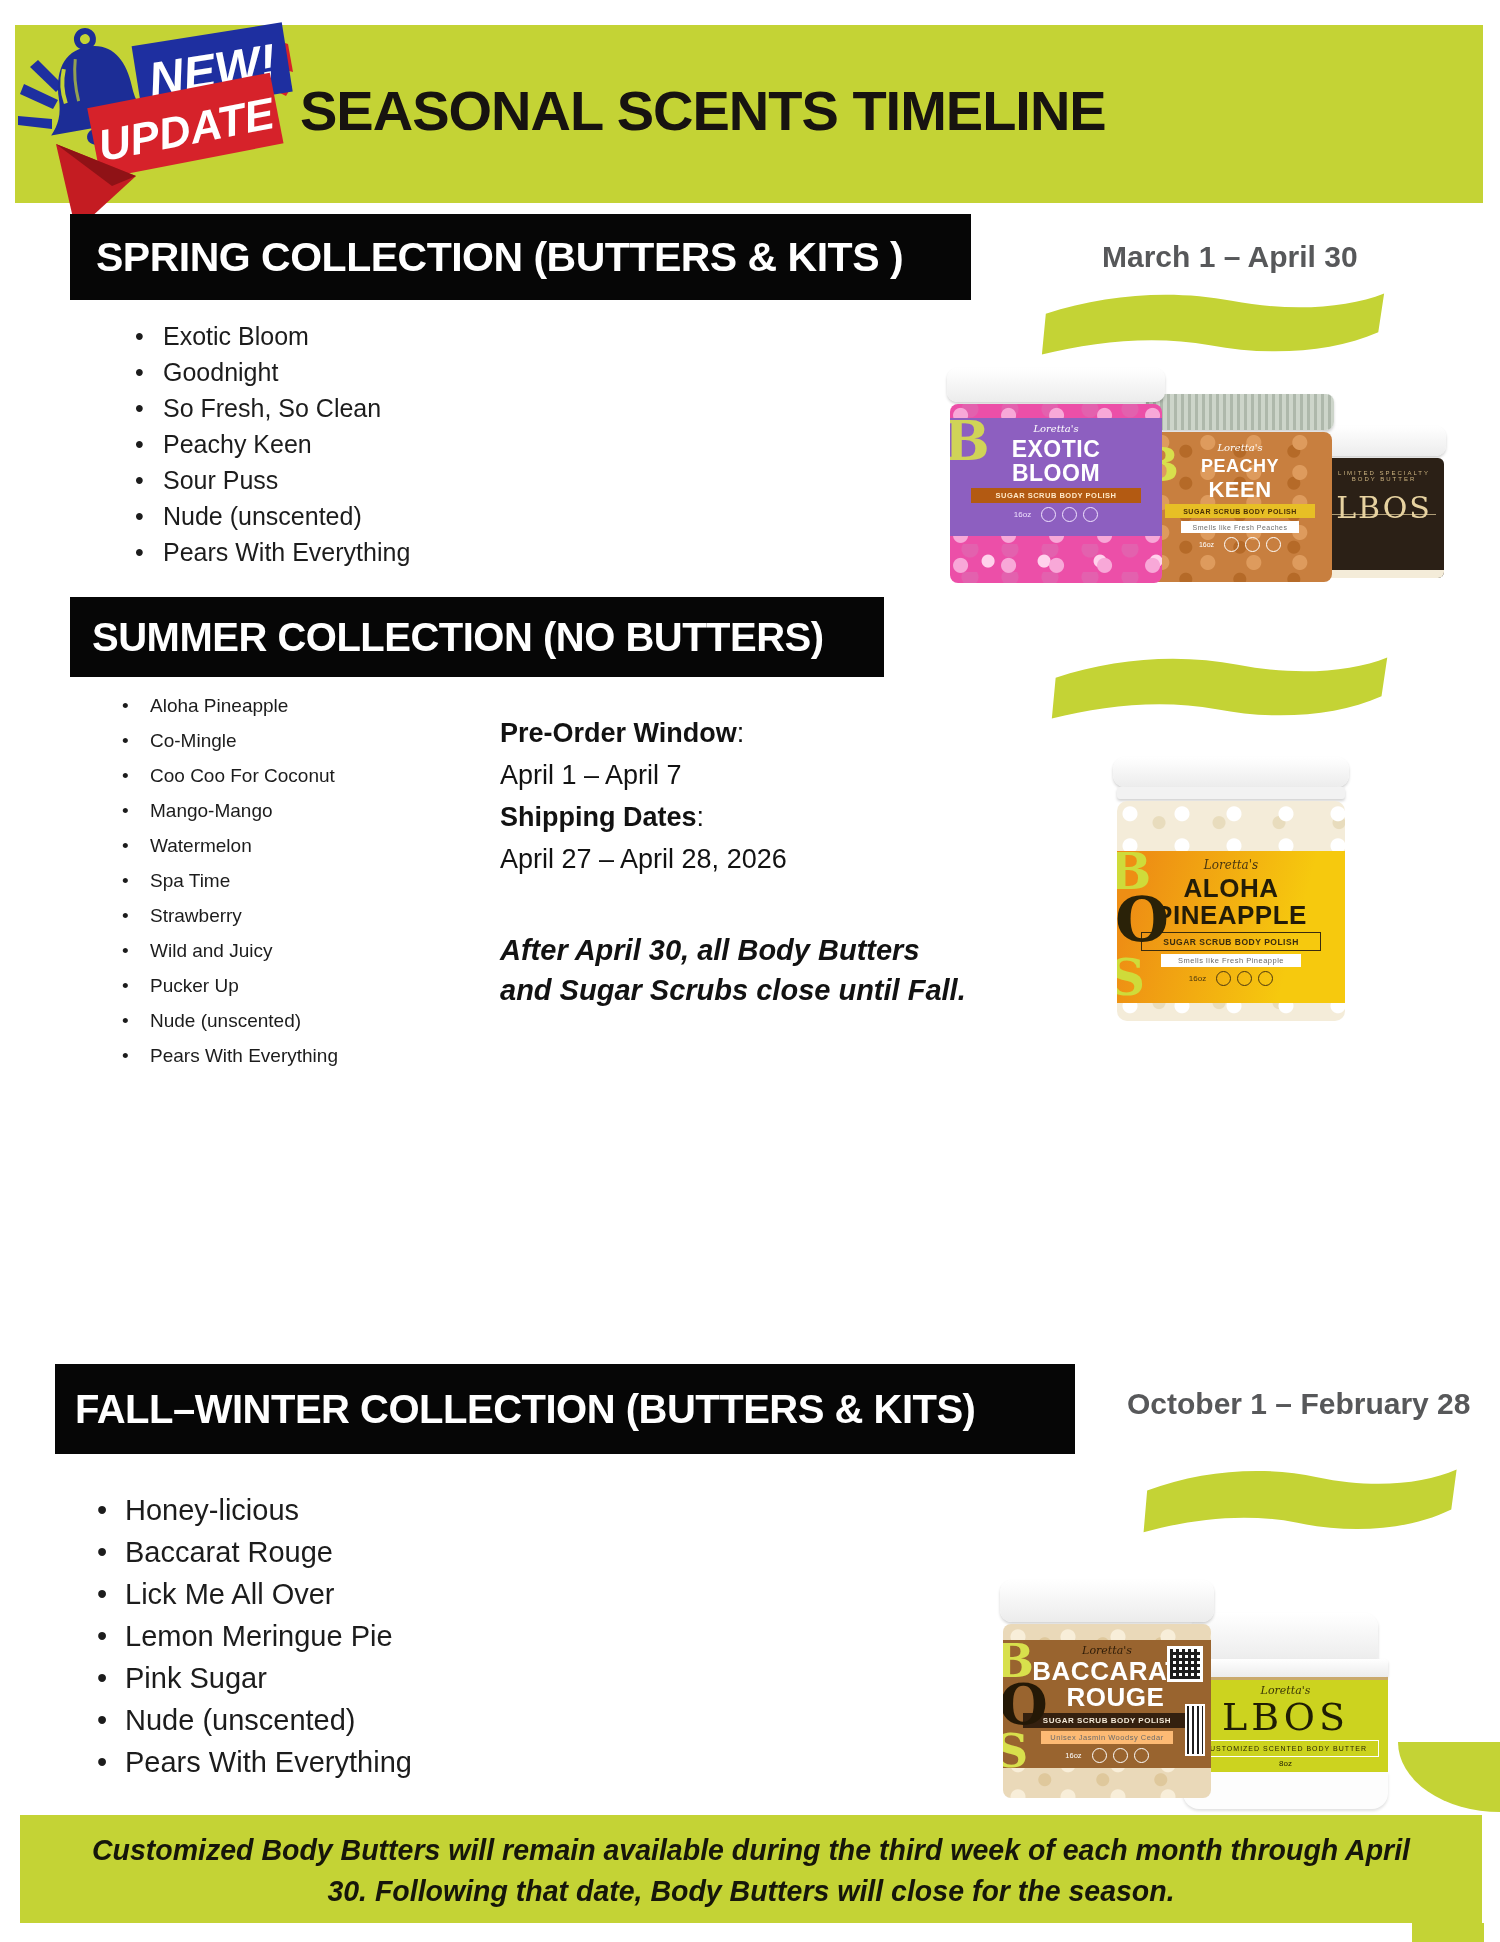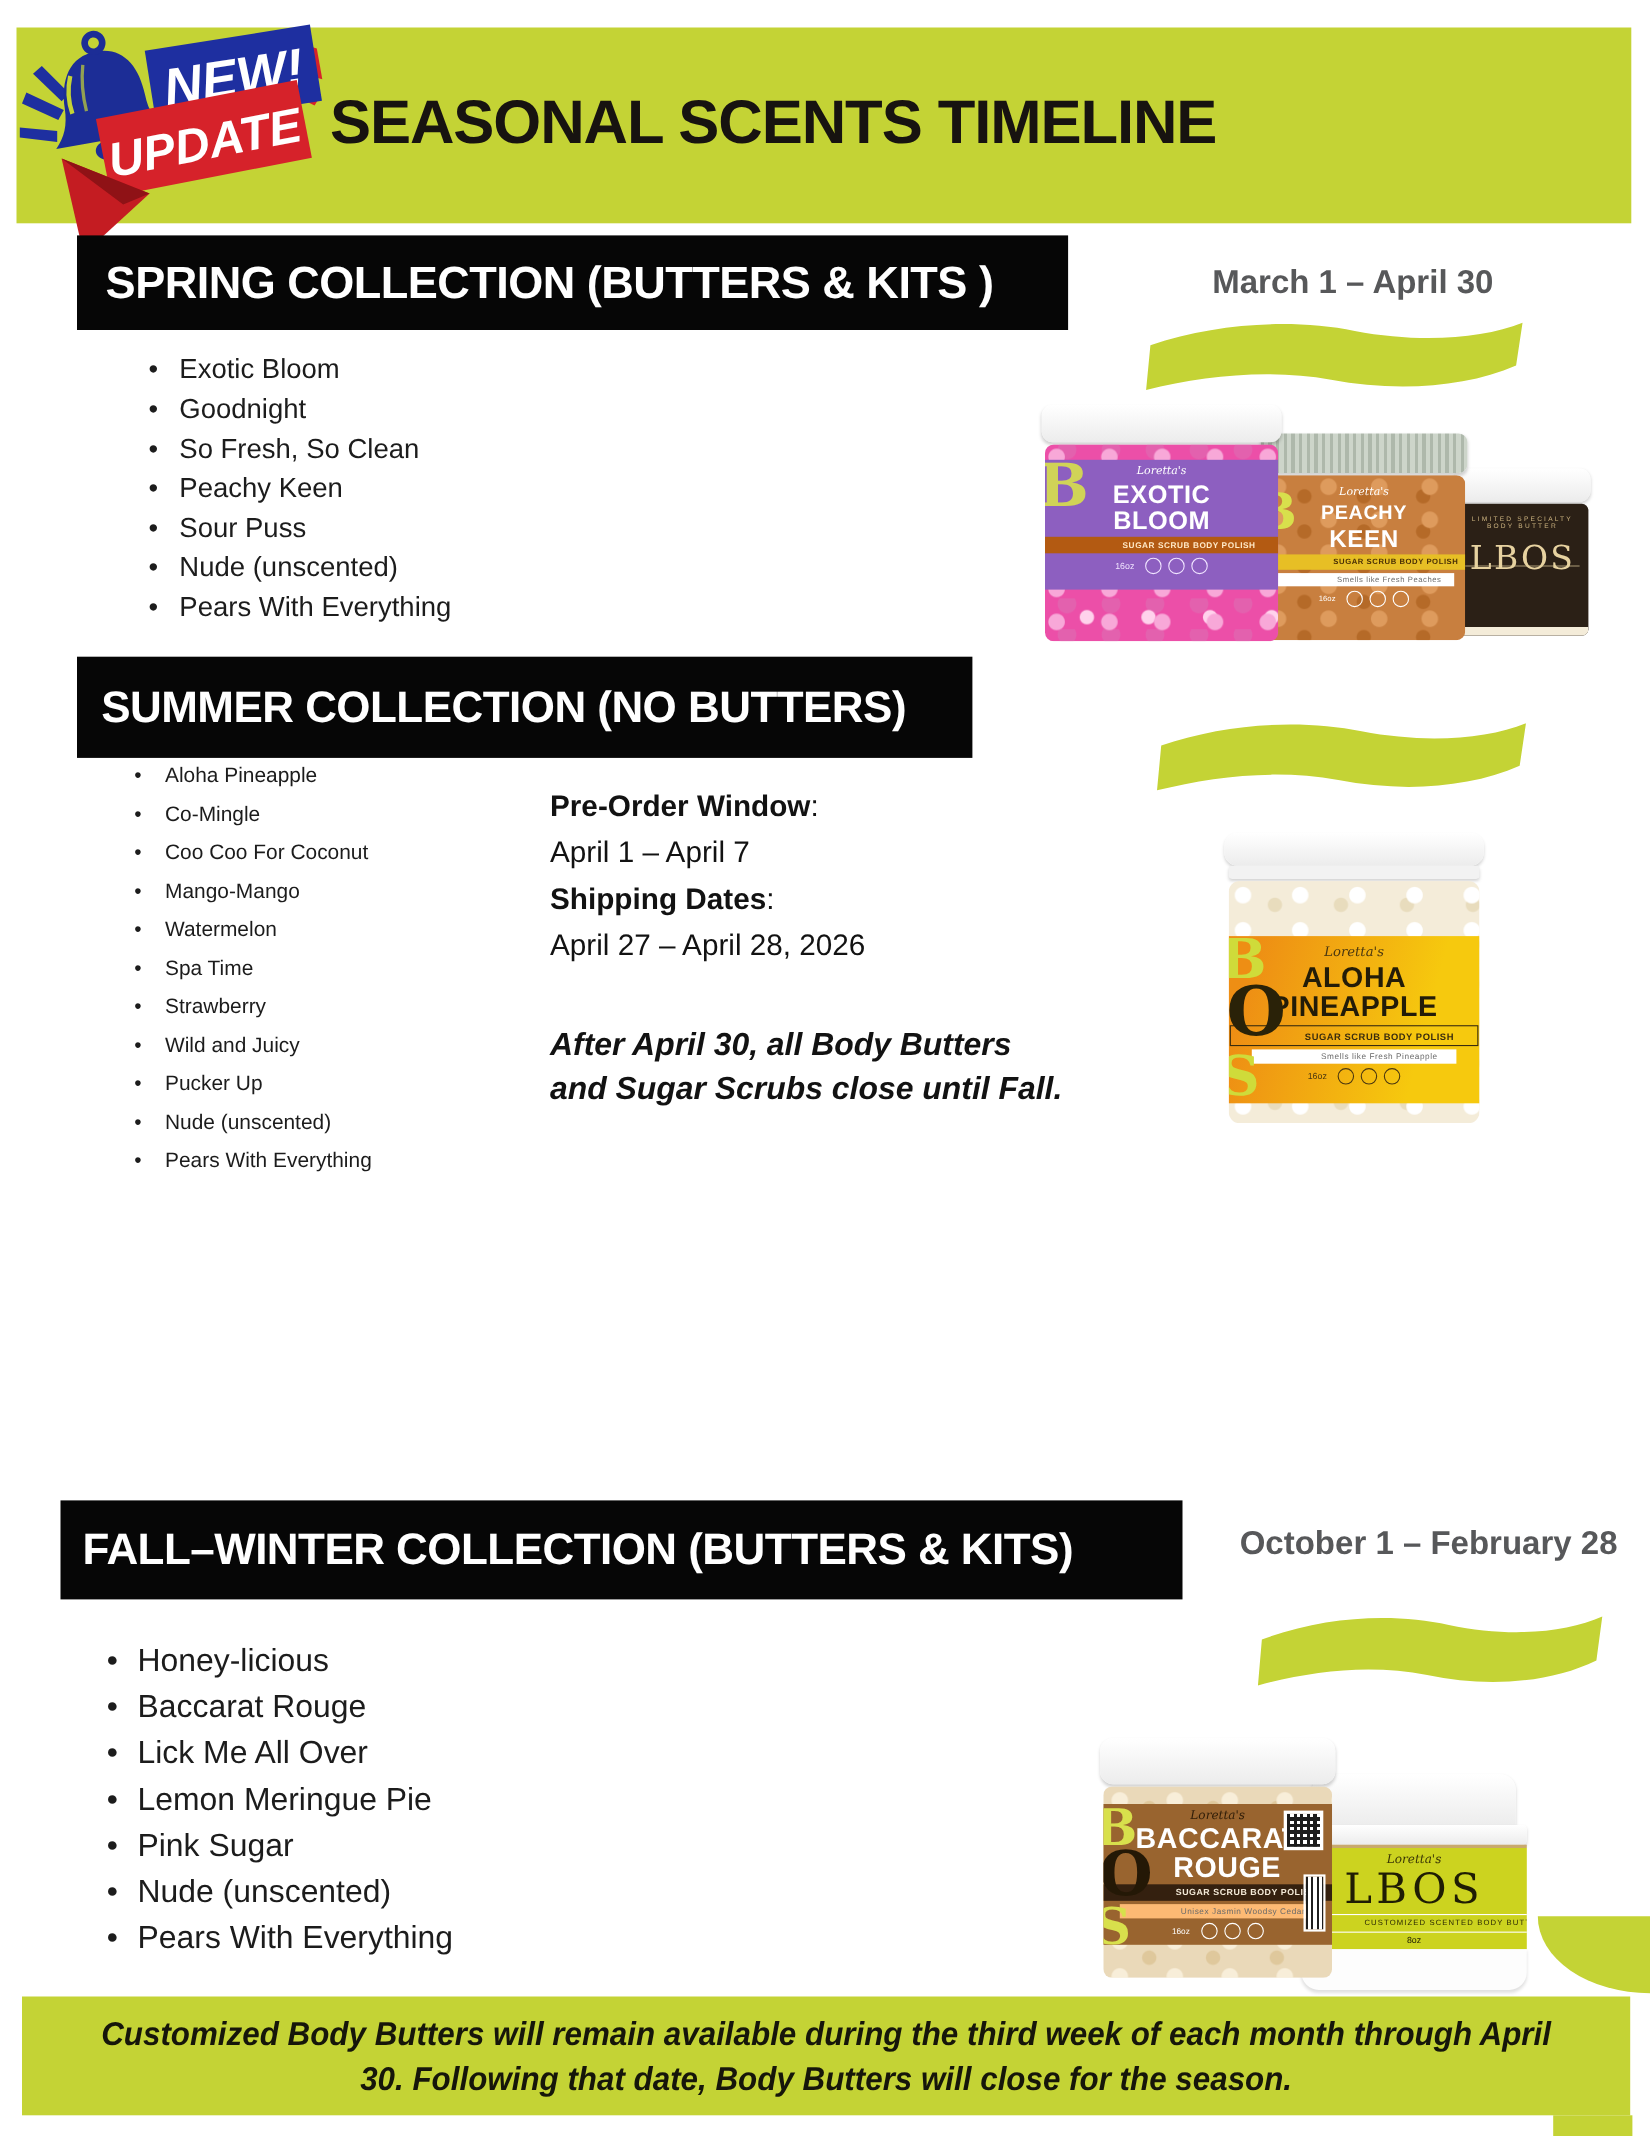--- a/index.html
+++ b/index.html
@@ -9,21 +9,21 @@
   
   .green-band{position:absolute;left:15px;top:25px;width:1468px;height:178px;background:#c4d335;}
   .page-title{position:absolute;left:300px;top:78px;font-size:56px;font-weight:700;
               letter-spacing:-1px;color:#171310;white-space:nowrap;}
   .badge-svg{position:absolute;left:16px;top:24px;width:288px;height:216px;overflow:visible;}
 
   
   .section-banner{position:absolute;background:#060606;color:#ffffff;font-weight:700;
                   display:flex;align-items:center;white-space:nowrap;letter-spacing:-0.5px;}
   #spring-banner{left:70px;top:214px;width:875px;height:86px;font-size:41px;padding-left:26px;}
-  #summer-banner{left:70px;top:597px;width:792px;height:92px;font-size:40px;padding-left:22px;}
+  #summer-banner{left:70px;top:597px;width:792px;height:80px;font-size:40px;padding-left:22px;}
   #fall-banner{left:55px;top:1364px;width:1000px;height:90px;font-size:40px;padding-left:20px;}
 
   .date-label{position:absolute;font-weight:700;color:#57585a;font-size:30px;white-space:nowrap;}
   #date-spring{left:1102px;top:240px;}
   #date-fall{left:1127px;top:1387px;}
 
   
   .list{list-style:none;margin:0;padding:0;position:absolute;color:#1c1c1c;}
   #spring-list{left:133px;top:318px;font-size:25px;line-height:36px;}
   #summer-list{left:120px;top:688px;font-size:19px;line-height:35px;}
@@ -62,21 +62,21 @@
 
   
   .jar{position:absolute;}
   .lid{position:absolute;background:linear-gradient(#ffffff,#ececec);border-radius:10px;
        box-shadow:0 2px 3px rgba(0,0,0,0.18);}
   .jar-body{position:absolute;overflow:hidden;}
   .label{position:absolute;overflow:hidden;}
   .script{font-family:"DejaVu Serif",serif;font-style:italic;text-align:center;}
   .pname{text-align:center;font-weight:700;letter-spacing:0.5px;}
   .band-strip,.white-strip,.border-strip{margin:3px auto 0;text-align:left;display:flex;
-       align-items:center;justify-content:center;letter-spacing:0.5px;padding-left:46px;}
+       align-items:center;justify-content:center;letter-spacing:0.5px;}
   .row-oz{display:flex;align-items:center;justify-content:center;gap:10px;margin-top:4px;}
   .certs{display:flex;gap:6px;}
   .cert{width:13px;height:13px;border:1.2px solid currentColor;border-radius:50%;}
   .mono{position:absolute;font-family:"DejaVu Serif",serif;font-weight:700;line-height:1;}
 
   .scrub-pink{background:
      radial-gradient(circle at 22% 38%, #f8a8d8 0 7px, rgba(0,0,0,0) 8px),
      radial-gradient(circle at 68% 62%, #ffd2ec 0 6px, rgba(0,0,0,0) 7px),
      radial-gradient(circle at 50% 18%, #e361ae 0 8px, rgba(0,0,0,0) 9px), #ec4fa8;
      background-size:48px 30px,56px 34px,40px 28px;}

